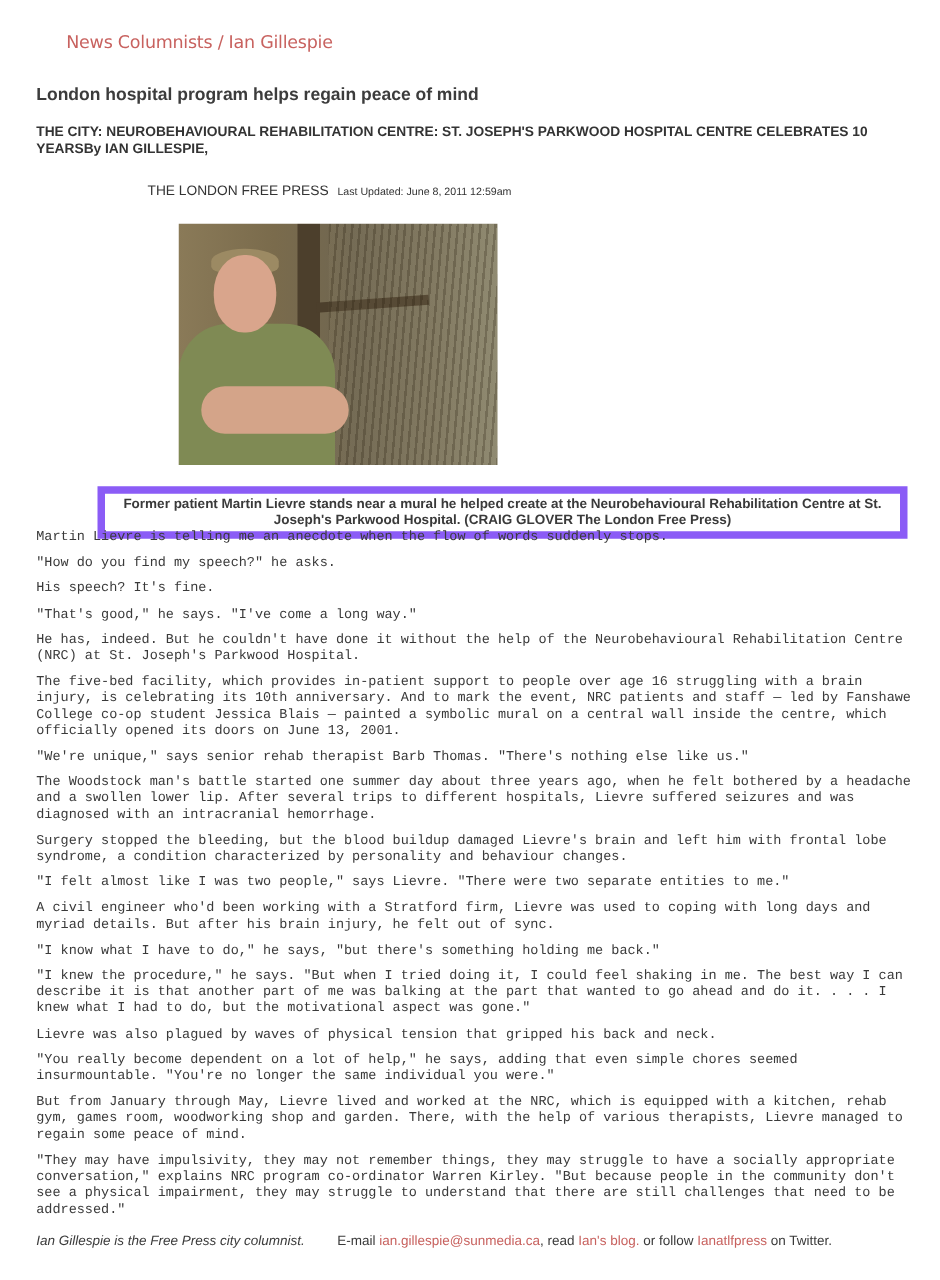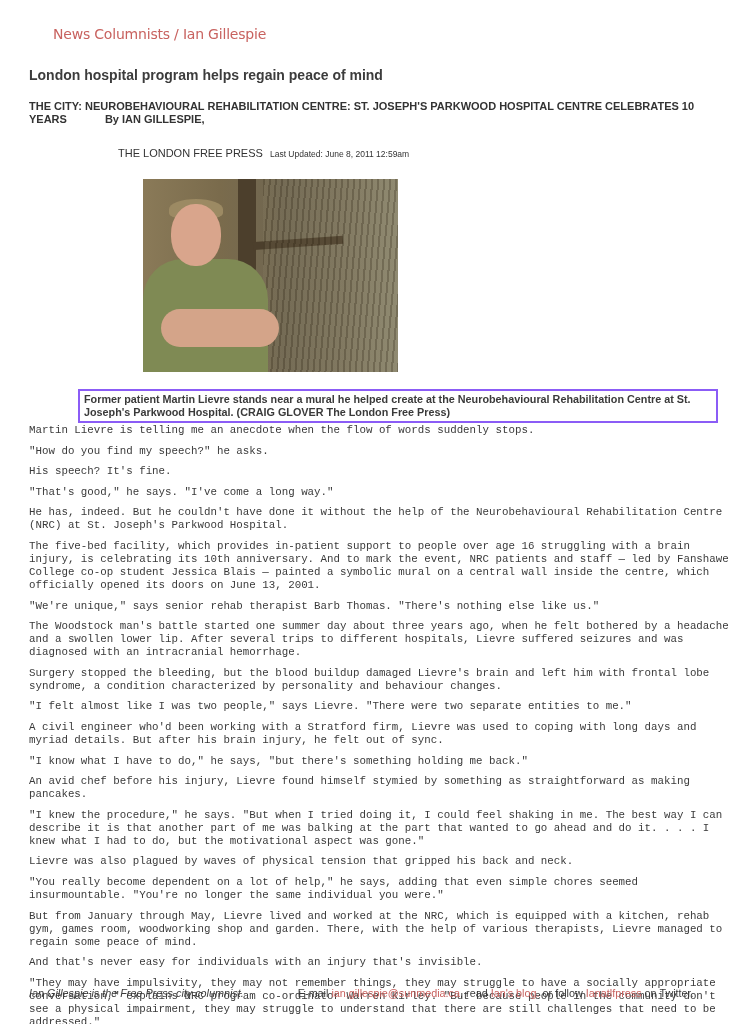--- a/index.html
+++ b/index.html
@@ -1,39 +1,39 @@
 <!DOCTYPE html>
 <html><head>
   <meta charset="utf-8">
   <style>
     html, body { margin: 0; padding: 0; background: #ffffff; }
     body { width: 752px; height: 1024px; position: relative; overflow: hidden; font-family: "Liberation Sans", sans-serif; color: #3a3a3a; }
     .crumb { position: absolute; left: 29px; top: 26px; font-family: "DejaVu Sans", sans-serif; font-size: 14px; color: #c8625f; letter-spacing: -0.2px; margin-left: 24px; }
     .headline { position: absolute; left: 29px; top: 67px; font-size: 14px; font-weight: bold; color: #3c3c3c; }
     .deck { position: absolute; left: 29px; top: 100px; width: 700px; font-size: 11px; font-weight: bold; color: #333; line-height: 13px; }
-    .deck .byline { margin-left: 38px; }
+    .deck .byline { }
     .pubrow { position: absolute; left: 118px; top: 147px; font-size: 11px; color: #333; }
     .pubrow .pub { font-weight: normal; }
     .pubrow .updated { font-size: 8.5px; margin-left: 4px; font-weight: normal; }
     .photo { position: absolute; left: 143px; top: 179px; width: 255px; height: 193px; overflow: hidden;
       background: linear-gradient(90deg, #8a7a58 0%, #7a6b4c 30%, #6f6651 55%, #7f7760 80%, #8f8a72 100%); }
     .photo .tree { position: absolute; left: 95px; top: 0; width: 18px; height: 193px; background: #4c3f2c; }
     .photo .branch { position: absolute; left: 110px; top: 60px; width: 90px; height: 8px; background: #4c3f2c; transform: rotate(-4deg); }
     .photo .willow { position: absolute; left: 120px; top: 0; width: 135px; height: 193px;
       background: repeating-linear-gradient(95deg, rgba(70,60,40,0.35) 0 2px, rgba(150,140,110,0.15) 2px 6px); }
     .photo .head { position: absolute; left: 28px; top: 25px; width: 50px; height: 62px; border-radius: 48%; background: #d9a58c; }
     .photo .hair { position: absolute; left: 26px; top: 20px; width: 54px; height: 20px; border-radius: 50% 50% 30% 30%; background: #9c8a63; }
     .photo .body { position: absolute; left: 0; top: 80px; width: 125px; height: 113px; border-radius: 40px 40px 0 0; background: #7f8a54; }
     .photo .arms { position: absolute; left: 18px; top: 130px; width: 118px; height: 38px; border-radius: 20px; background: #d4a489; }
-    .caption { position: absolute; left: 78px; top: 389px; width: 628px; border: 2px solid #8b5cf6; padding: 2px 4px; font-size: 10.8px; font-weight: bold; color: #3a3a3a; line-height: 13px; }
+    .caption { position: absolute; left: 78px; top: 389px; width: 628px; border: 6px solid #8b5cf6; padding: 2px 4px; font-size: 10.8px; font-weight: bold; color: #3a3a3a; line-height: 13px; text-align: center; }
     .article { position: absolute; left: 29px; top: 424px; width: 700px; font-size: 10.8px; line-height: 13px; color: #3a3a3a; font-family: Liberation Mono, monospace; }
     .article p { margin: 0 0 7.6px 0; }
     .footer { position: absolute; left: 29px; top: 987px; font-size: 10.8px; color: #3a3a3a; }
     .footer .bio { font-style: italic; }
-    .footer .contact { margin-left: 54px; }
+    .footer .contact { margin-left: 26px; }
     .footer .link { color: #c8625f; }
   </style>
 </head>
 <body>
 
 <div class="crumb">News Columnists / Ian Gillespie</div>
 
 <div class="headline">London hospital program helps regain peace of mind</div>
 
 <div class="deck">
@@ -63,24 +63,22 @@
   <p>His speech? It's fine.</p>
   <p>"That's good," he says. "I've come a long way."</p>
   <p>He has, indeed. But he couldn't have done it without the help of the Neurobehavioural Rehabilitation Centre (NRC) at St. Joseph's Parkwood Hospital.</p>
   <p>The five-bed facility, which provides in-patient support to people over age 16 struggling with a brain injury, is celebrating its 10th anniversary. And to mark the event, NRC patients and staff — led by Fanshawe College co-op student Jessica Blais — painted a symbolic mural on a central wall inside the centre, which officially opened its doors on June 13, 2001.</p>
   <p>"We're unique," says senior rehab therapist Barb Thomas. "There's nothing else like us."</p>
   <p>The Woodstock man's battle started one summer day about three years ago, when he felt bothered by a headache and a swollen lower lip. After several trips to different hospitals, Lievre suffered seizures and was diagnosed with an intracranial hemorrhage.</p>
   <p>Surgery stopped the bleeding, but the blood buildup damaged Lievre's brain and left him with frontal lobe syndrome, a condition characterized by personality and behaviour changes.</p>
   <p>"I felt almost like I was two people," says Lievre. "There were two separate entities to me."</p>
   <p>A civil engineer who'd been working with a Stratford firm, Lievre was used to coping with long days and myriad details. But after his brain injury, he felt out of sync.</p>
   <p>"I know what I have to do," he says, "but there's something holding me back."</p>
-  <p>An avid chef before his injury, Lievre found himself stymied by something as straightforward as making pancakes.</p>
   <p>"I knew the procedure," he says. "But when I tried doing it, I could feel shaking in me. The best way I can describe it is that another part of me was balking at the part that wanted to go ahead and do it. . . . I knew what I had to do, but the motivational aspect was gone."</p>
   <p>Lievre was also plagued by waves of physical tension that gripped his back and neck.</p>
   <p>"You really become dependent on a lot of help," he says, adding that even simple chores seemed insurmountable. "You're no longer the same individual you were."</p>
   <p>But from January through May, Lievre lived and worked at the NRC, which is equipped with a kitchen, rehab gym, games room, woodworking shop and garden. There, with the help of various therapists, Lievre managed to regain some peace of mind.</p>
-  <p>And that's never easy for individuals with an injury that's invisible.</p>
   <p>"They may have impulsivity, they may not remember things, they may struggle to have a socially appropriate conversation," explains NRC program co-ordinator Warren Kirley. "But because people in the community don't see a physical impairment, they may struggle to understand that there are still challenges that need to be addressed."</p>
 </div>
 
 <div class="footer">
   <span class="bio">Ian Gillespie is the Free Press city columnist.</span><span class="contact"><span>E-mail </span><span class="link">ian.gillespie@sunmedia.ca</span><span>, read </span><span class="link">Ian's blog.</span><span> or follow </span><span class="link">Ianatlfpress</span><span> on Twitter.</span></span>
 </div>
 
 </body></html>

